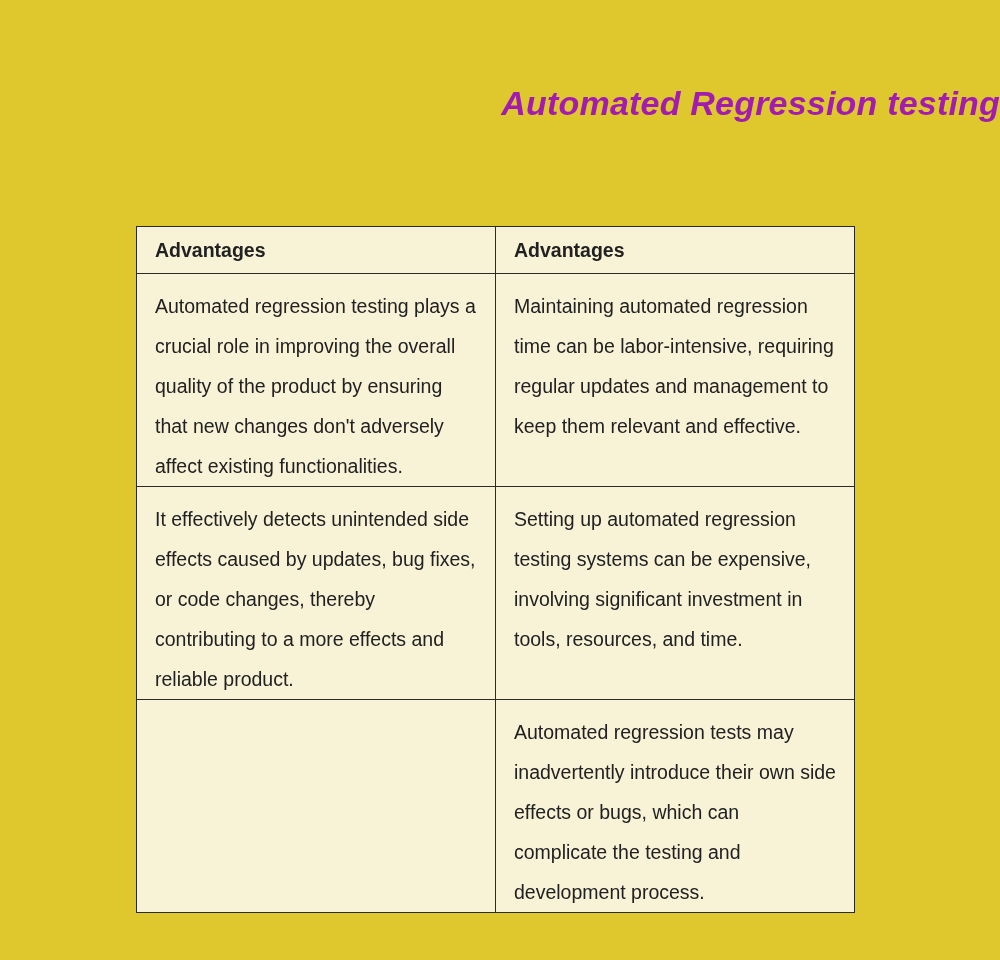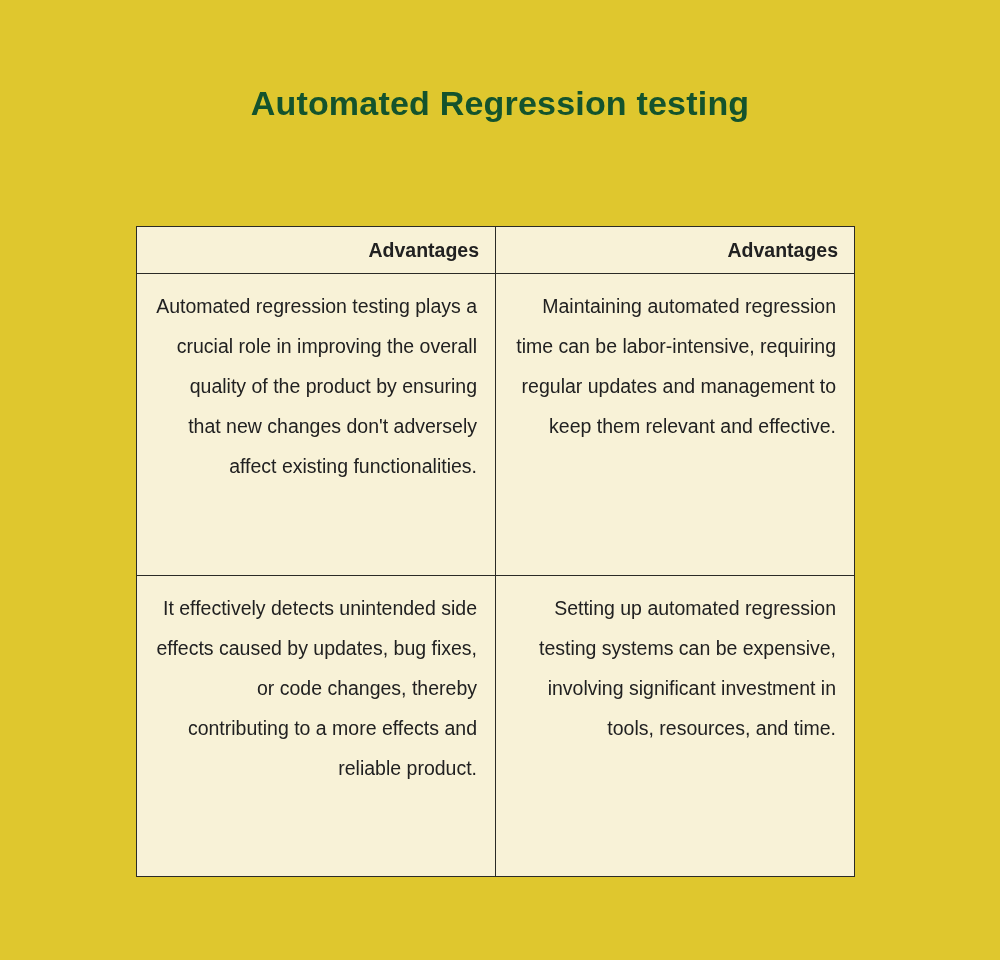--- a/index.html
+++ b/index.html
@@ -11,42 +11,43 @@
   }
   body {
     background: #dfc72e;
     position: relative;
   }
   .page-title {
     position: absolute;
     top: 84px;
     left: 0;
     width: 1000px;
-    text-align: center;
+    text-align: right;
     font-size: 34px;
     font-weight: 700;
-    color: #14532d;
+    color: #a21caf;
     letter-spacing: 0.2px;
+    font-style: italic;
   }
   .adv-table {
     position: absolute;
     top: 226px;
     left: 136px;
     width: 719px;
     height: 651px;
     border-collapse: collapse;
     background: #f8f2d7;
     table-layout: fixed;
     color: #212121;
   }
   .adv-table th,
   .adv-table td {
     border: 1.5px solid #2b2b26;
     vertical-align: top;
-    text-align: right;
+    text-align: left;
     width: 50%;
   }
   .adv-table th {
     height: 47px;
     padding: 11px 16px 0 18px;
     font-size: 19.5px;
     font-weight: 700;
     vertical-align: middle;
     padding-top: 0;
   }
@@ -73,14 +74,18 @@
   </thead>
   <tbody>
     <tr class="body-row-1">
       <td>Automated regression testing plays a crucial role in improving the overall quality of the product by ensuring that new changes don't adversely affect existing functionalities.</td>
       <td>Maintaining automated regression time can be labor-intensive, requiring regular updates and management to keep them relevant and effective.</td>
     </tr>
     <tr class="body-row-2">
       <td>It effectively detects unintended side effects caused by updates, bug fixes, or code changes, thereby contributing to a more effects and reliable product.</td>
       <td>Setting up automated regression testing systems can be expensive, involving significant investment in tools, resources, and time.</td>
     </tr>
+    <tr class="body-row-3">
+      <td></td>
+      <td>Automated regression tests may inadvertently introduce their own side effects or bugs, which can complicate the testing and development process.</td>
+    </tr>
   </tbody>
 </table>
 
 </body></html>

